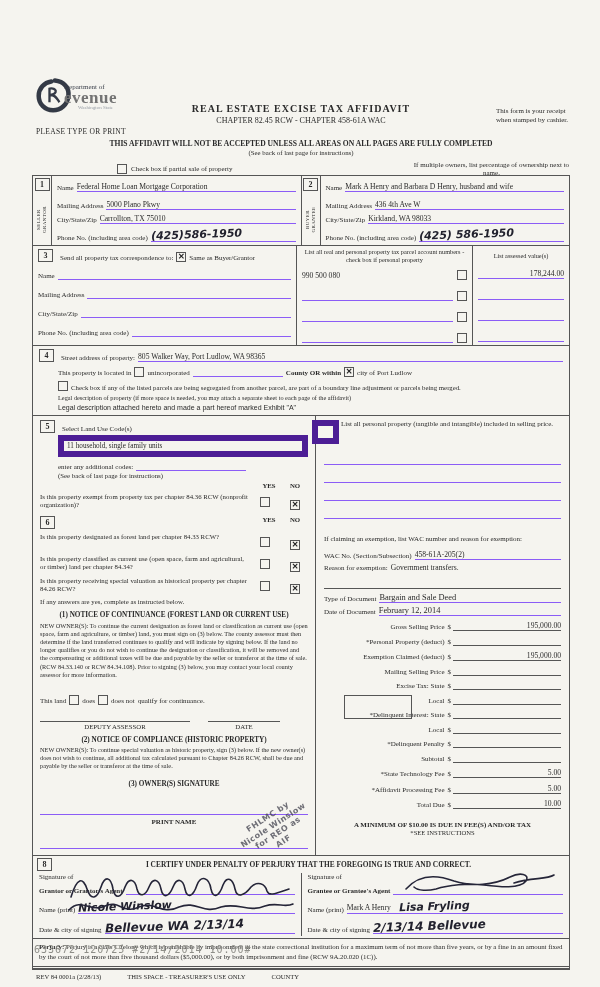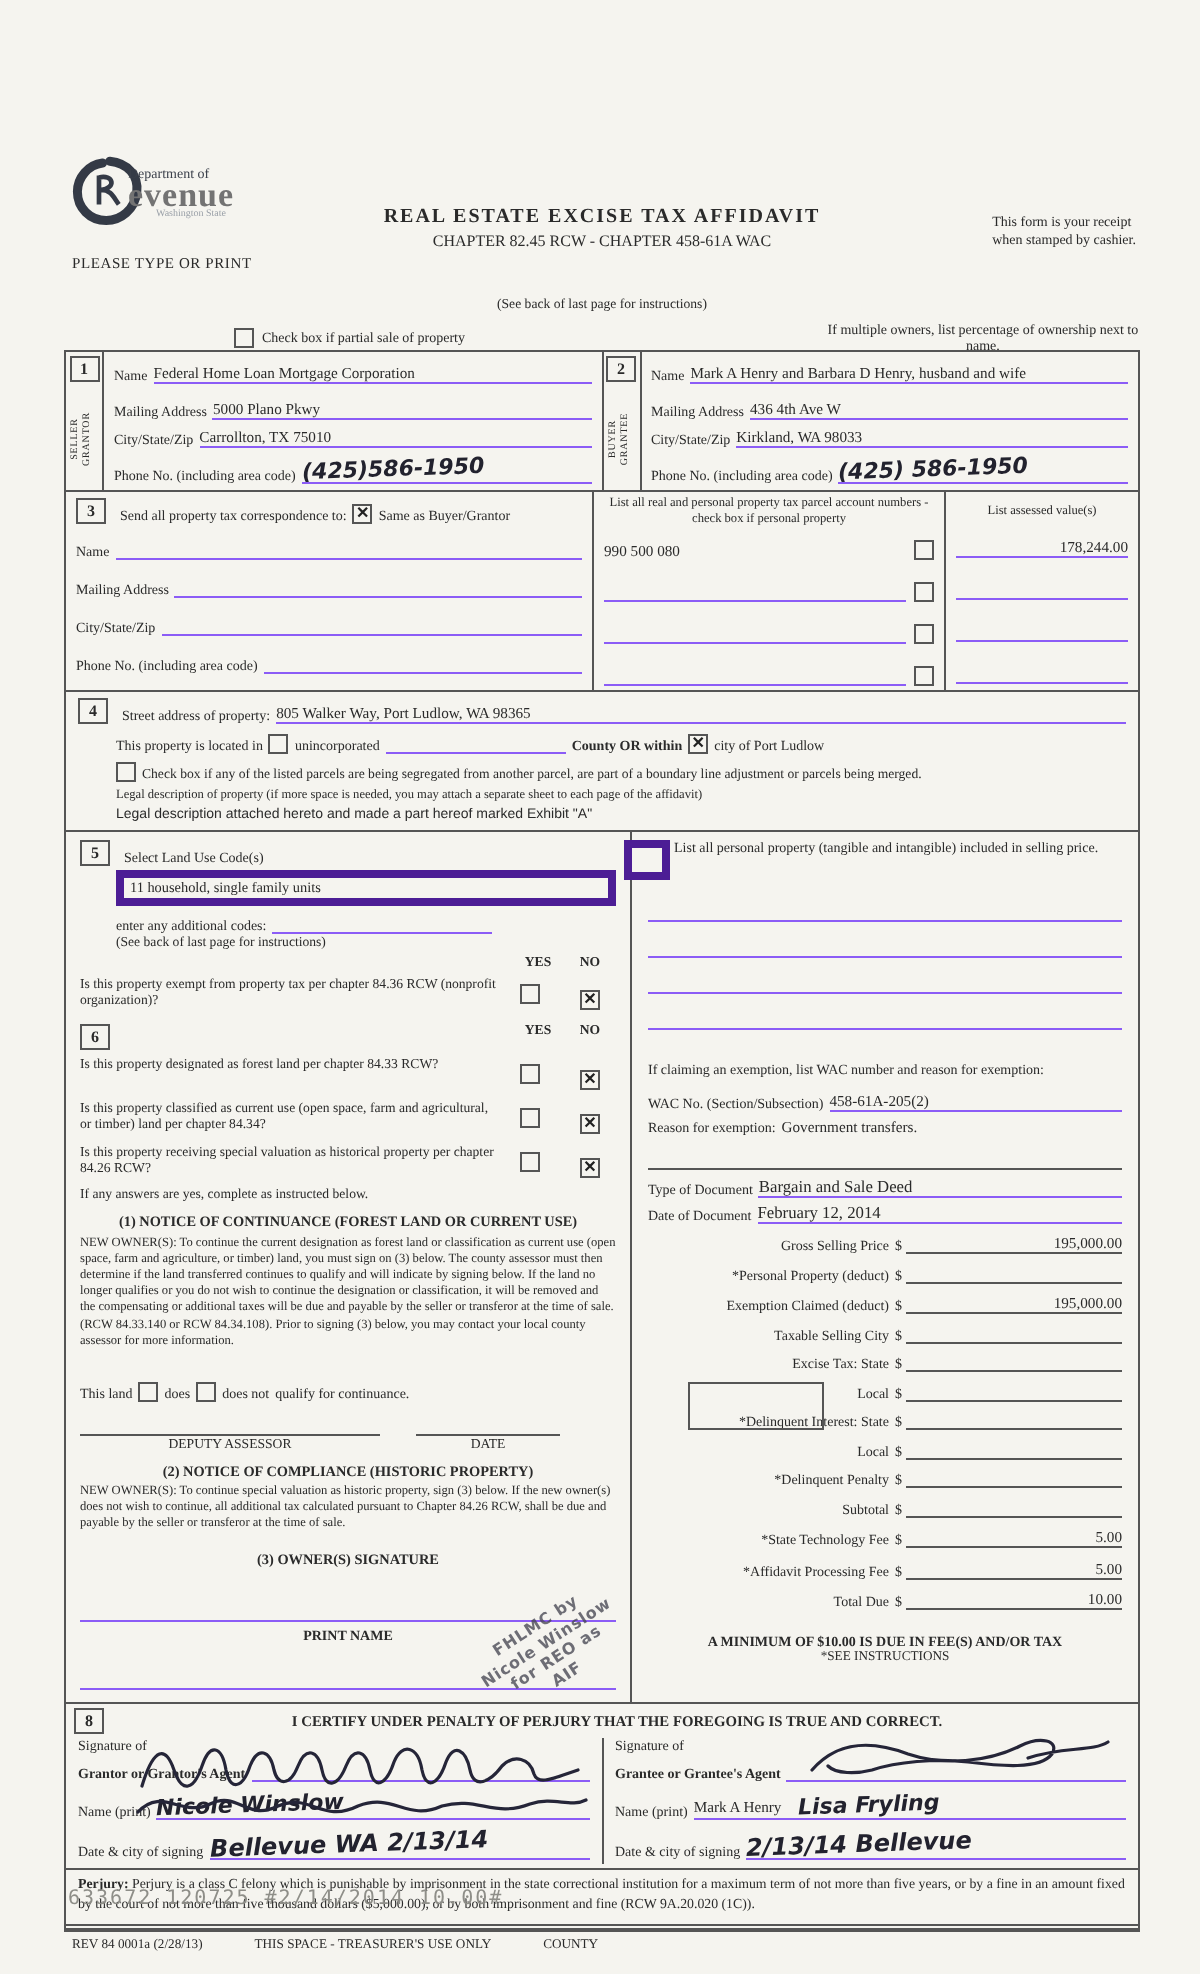--- a/index.html
+++ b/index.html
@@ -17,21 +17,21 @@
   .titleblk{position:absolute;left:120px;right:120px;top:28px;text-align:center;}
   .title{font-size:10px;font-weight:bold;letter-spacing:1px;}
   .subtitle{font-size:8px;margin-top:2px;}
   .receipt{position:absolute;right:2px;top:32px;font-size:7px;text-align:left;line-height:9px;}
   .warn{position:absolute;left:0;right:0;top:64px;text-align:center;font-size:7.6px;font-weight:bold;}
   .seeback{position:absolute;left:0;right:0;top:74px;text-align:center;font-size:6.8px;}
   .toprow{display:flex;font-size:7px;height:12px;align-items:center;}
   .toprow .l{width:55%;padding-left:85px;display:flex;gap:4px;align-items:center;}
   .toprow .r{flex:1;text-align:center;}
   
-  .box{border:4px solid #4c1d95;}
+  .box{border:6px solid #4c1d95;}
   .numbox{display:inline-block;width:13px;height:11px;border:1px solid #555;font-weight:bold;
           font-size:8px;text-align:center;line-height:11px;background:transparent;flex:none;}
   .cb{display:inline-flex;width:8px;height:8px;border:1px solid #555;font-size:8px;line-height:8px;
       align-items:center;justify-content:center;font-weight:bold;flex:none;color:#222;}
   .fl{display:flex;align-items:flex-end;gap:3px;font-size:7px;}
   .fill{display:inline-block;border-bottom:1px solid #8b5cf6;flex:1;min-height:8px;}
   .val{font-size:7.6px;}
   .hand{font-family:"DejaVu Sans",sans-serif;font-style:italic;font-weight:600;color:#22222e;
         transform:rotate(-2deg);display:inline-block;}
   .small{font-size:6.3px;line-height:8.2px;}
@@ -117,20 +117,21 @@
     </div>
     <div class="please">PLEASE TYPE OR PRINT</div>
     <div class="titleblk">
       <div class="title">REAL ESTATE EXCISE TAX AFFIDAVIT</div>
       <div class="subtitle">CHAPTER 82.45 RCW - CHAPTER 458-61A WAC</div>
     </div>
     <div class="receipt">
       <div>This form is your receipt</div>
       <div>when stamped by cashier.</div>
     </div>
+    <div class="warn">THIS AFFIDAVIT WILL NOT BE ACCEPTED UNLESS ALL AREAS ON ALL PAGES ARE FULLY COMPLETED</div>
     <div class="seeback">(See back of last page for instructions)</div>
   </div>
 
   <div class="toprow">
     <div class="l">
       <span class="cb"></span>
       <span>Check box if partial sale of property</span>
     </div>
     <div class="r">If multiple owners, list percentage of ownership next to name.</div>
   </div>
@@ -387,21 +388,21 @@
               <span class="lab">*Personal Property (deduct)</span>
               <span class="d">$</span>
               <span class="fv"></span>
             </div>
           <div class="feerow">
               <span class="lab">Exemption Claimed (deduct)</span>
               <span class="d">$</span>
               <span class="fv">195,000.00</span>
             </div>
           <div class="feerow">
-              <span class="lab">Taxable Selling City</span>
+              <span class="lab">Mailing Selling Price</span>
               <span class="d">$</span>
               <span class="fv"></span>
             </div>
           <div class="feerow">
               <span class="lab">Excise Tax:  State</span>
               <span class="d">$</span>
               <span class="fv"></span>
             </div>
           <div class="feerow">
               <span class="lab">Local</span>

